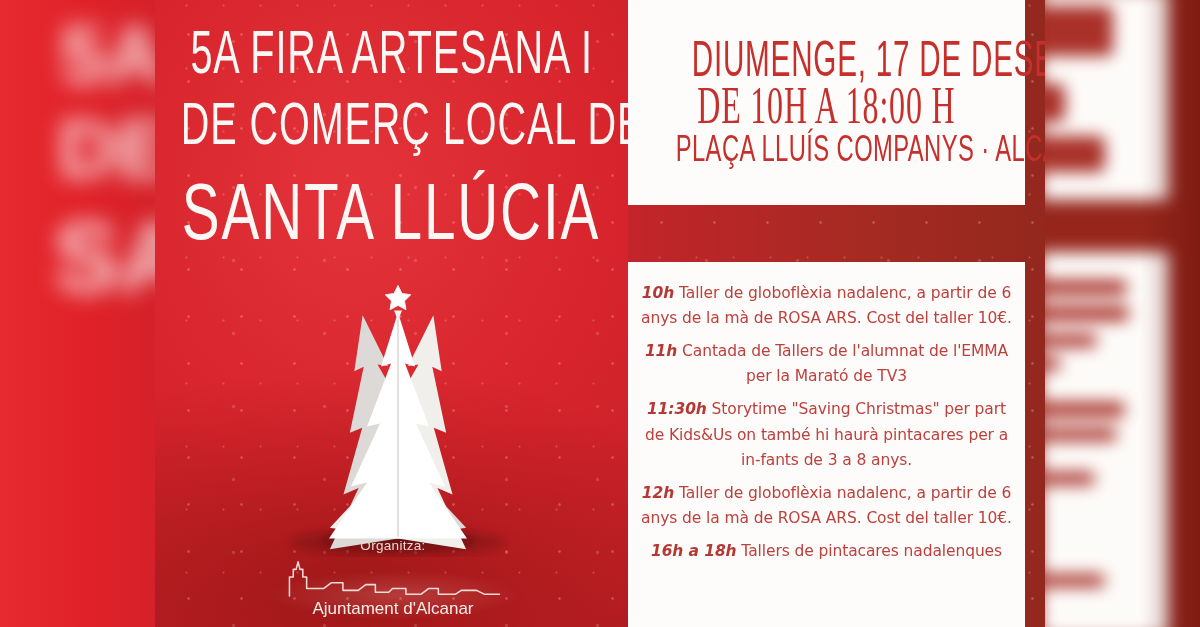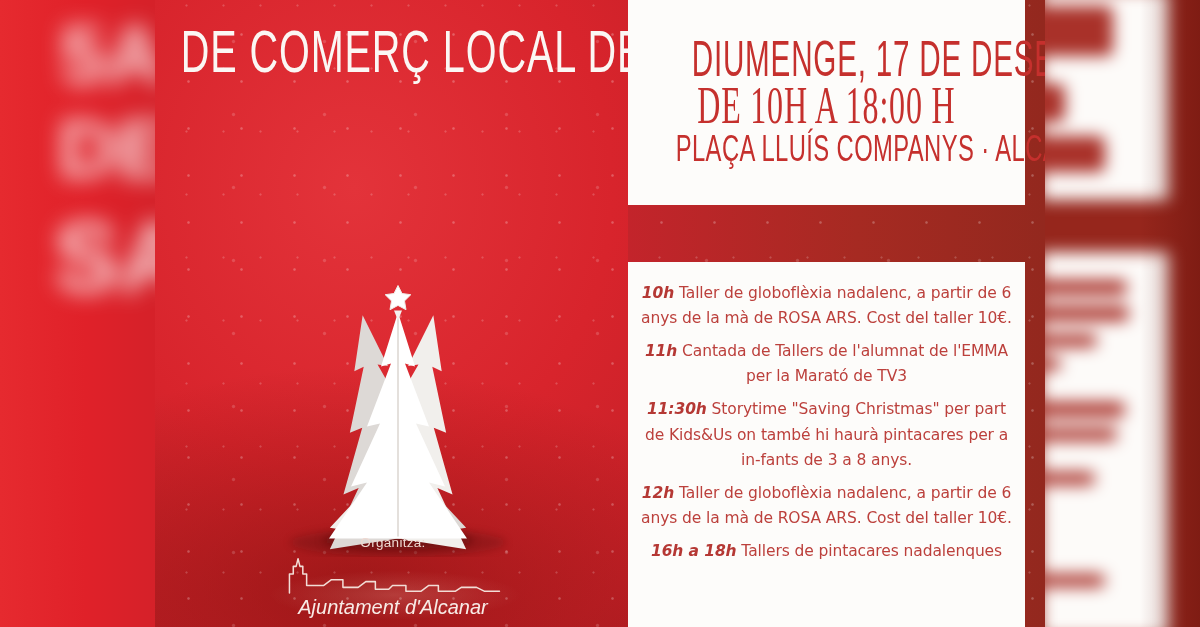--- a/index.html
+++ b/index.html
@@ -71,21 +71,21 @@
   .title-l3 .hand{font-size:61px;letter-spacing:2px;transform:scale(.93,1.3);}
   
   .tree{position:absolute;left:118px;top:282px;width:250px;height:275px;}
   .floor-sheen{
     position:absolute;left:60px;top:560px;width:360px;height:70px;
     background:radial-gradient(ellipse 50% 50% at 50% 50%, rgba(255,200,185,.20) 0%, rgba(255,200,185,0) 70%);
   }
   
   .organizer{position:absolute;left:0;bottom:8px;width:476px;text-align:center;}
   .org-label{font-size:13.5px;color:#eed8d1;letter-spacing:.3px;}
-  .org-name{font-size:20px;color:#f8ece7;margin-top:1px;font-style:italic;}
+  .org-name{font-size:17px;color:#f8ece7;margin-top:1px;}
   .skyline{margin:3px auto 0;display:block;}
   
   .panel{position:absolute;left:0;width:397px;background:#fdfcfa;}
   .panel-top{top:0;height:205px;text-align:center;color:#c5302d;}
   .panel-main{top:262px;height:365px;}
   .ev-l1{margin-top:40px;height:46px;}
   .ev-l1 .hand{font-size:38px;transform:scale(.78,1.3);}
   .ev-l2{height:48px;font-family:Liberation Serif, serif;}
   .ev-l2 .hand{font-size:40px;transform:scale(.8,1.3);}
   .ev-l3{height:40px;}
@@ -113,21 +113,23 @@
       <div class="g3">SA</div>
     </div>
   </div>
 
   <div class="poster">
 
     <div class="poster-left">
       <div class="speckles"></div>
 
       <div class="title-block">
+        <div class="title-l1"><span class="hand">5A FIRA ARTESANA I</span></div>
         <div class="title-l2"><span class="hand">DE COMERÇ LOCAL DE</span></div>
+        <div class="title-l3"><span class="hand">SANTA LLÚCIA</span></div>
       </div>
 
       <div class="floor-sheen"></div>
 
       <svg class="tree" viewBox="0 0 250 270" xmlns="http://www.w3.org/2000/svg">
         <defs>
           <filter id="soft" x="-40%" y="-40%" width="180%" height="180%">
             <feGaussianBlur stdDeviation="4"></feGaussianBlur>
           </filter>
         </defs>

